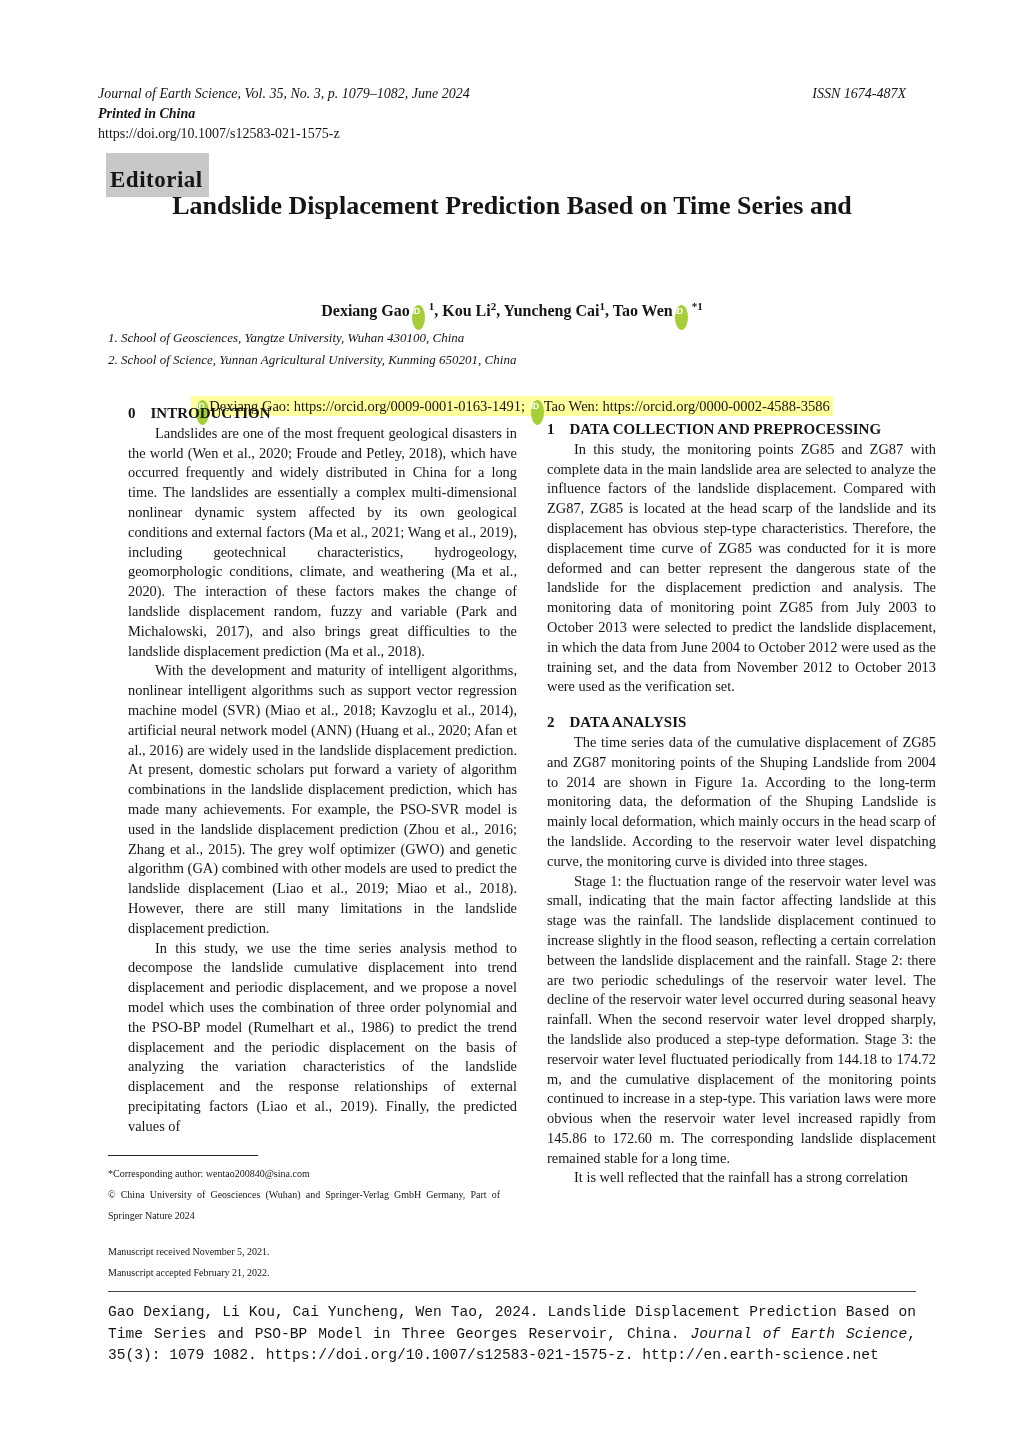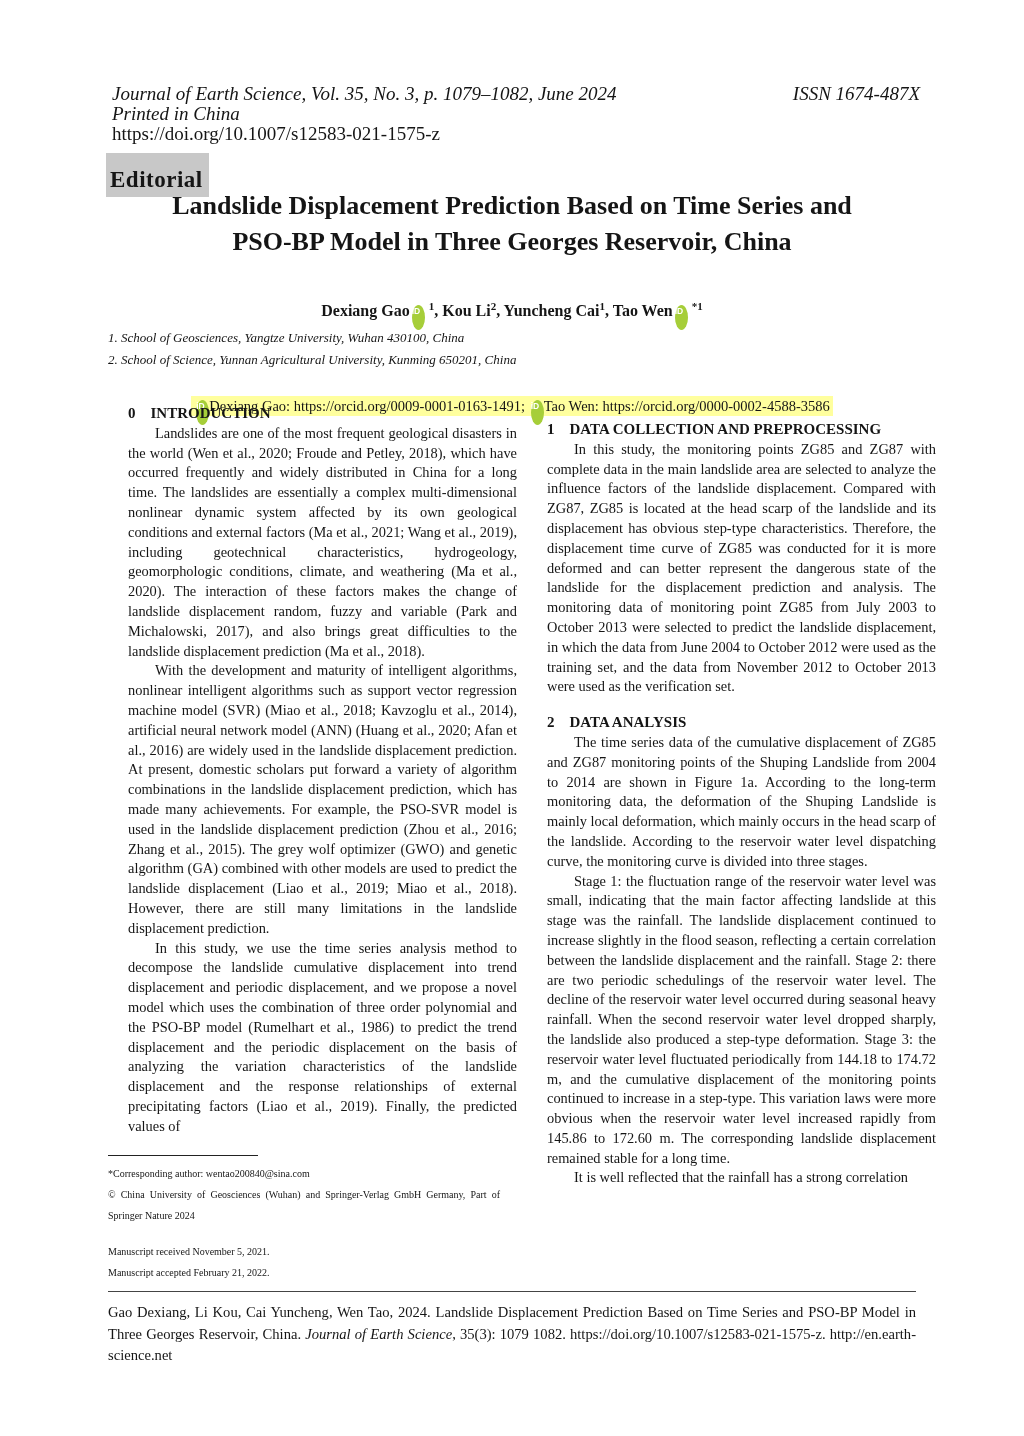--- a/index.html
+++ b/index.html
@@ -6,23 +6,23 @@
   .page {
     position: relative;
     width: 1024px;
     height: 1436px;
     background: #ffffff;
     font-family: "Liberation Serif", "DejaVu Serif", serif;
     color: #151515;
     overflow: hidden;
   }
   
-  .header { position: absolute; left: 112px; top: 84px; width: 808px; font-size: 19px; line-height: 20px; }
+  .header { position: absolute; left: 98px; top: 84px; width: 808px; font-size: 14px; line-height: 20px; }
   .header-row1 { display: flex; justify-content: space-between; font-style: italic; }
-  .printed-line { font-style: italic; }
+  .printed-line { font-style: italic; font-weight: bold; }
   .doi-line { font-style: normal; }
   
   .editorial {
     position: absolute; left: 106px; top: 153px;
     background: #c8c8c8; font-size: 23px; font-weight: bold;
     padding: 14px 6px 4px 4px; letter-spacing: 0.5px;
   }
   
   .title {
     position: absolute; left: 88px; top: 188px; width: 848px;
@@ -60,42 +60,41 @@
   .sec-head .num { margin-right: 15px; }
   .gap-md { height: 16px; }
   
   .footnote { position: absolute; left: 108px; top: 1155px; width: 392px; font-size: 10px; line-height: 21px; }
   .footnote-rule { width: 150px; border-top: 1.6px solid #222222; margin-bottom: 7px; }
   .fn-copyright { margin: 0; text-align: justify; }
   .fn-line { margin: 0; }
   .fn-gap { height: 15px; }
   
   .footer-rule { position: absolute; left: 108px; top: 1291px; width: 808px; border-top: 1.2px solid #444444; }
-  .citation { position: absolute; left: 108px; top: 1302px; width: 808px; font-size: 14.6px; line-height: 21.5px; text-align: justify; }
+  .citation { position: absolute; left: 108px; top: 1302px; width: 808px; font-size: 14.6px; line-height: 21.5px; text-align: justify; font-family: Liberation Mono, monospace; }
   .italic { font-style: italic; }
 </style>
 </head>
 <body>
 
 <div class="page">
 
   <div class="header">
     <div class="header-row1">
       <span>Journal of Earth Science, Vol. 35, No. 3, p. 1079–1082, June 2024</span>
       <span>ISSN 1674-487X</span>
     </div>
     <div class="printed-line">Printed in China</div>
     <div class="doi-line">https://doi.org/10.1007/s12583-021-1575-z</div>
   </div>
 
   <div class="editorial">Editorial</div>
 
   <div class="title">
     <div>Landslide Displacement Prediction Based on Time Series and</div>
-    <div>PSO-BP Model in Three Georges Reservoir, China</div>
   </div>
 
   <div class="authors-line">
     <span><span>Dexiang Gao</span><span class="orcid-icon"><span>iD</span></span> <sup>1</sup><span>, </span></span><span><span>Kou Li</span><sup>2</sup><span>, </span></span><span><span>Yuncheng Cai</span><sup>1</sup><span>, </span></span><span><span>Tao Wen</span><span class="orcid-icon"><span>iD</span></span> <sup>*1</sup></span>
   </div>
 
   <div class="affils">
     <div>1. School of Geosciences, Yangtze University, Wuhan 430100, China</div>
     <div>2. School of Science, Yunnan Agricultural University, Kunming 650201, China</div>
   </div>

